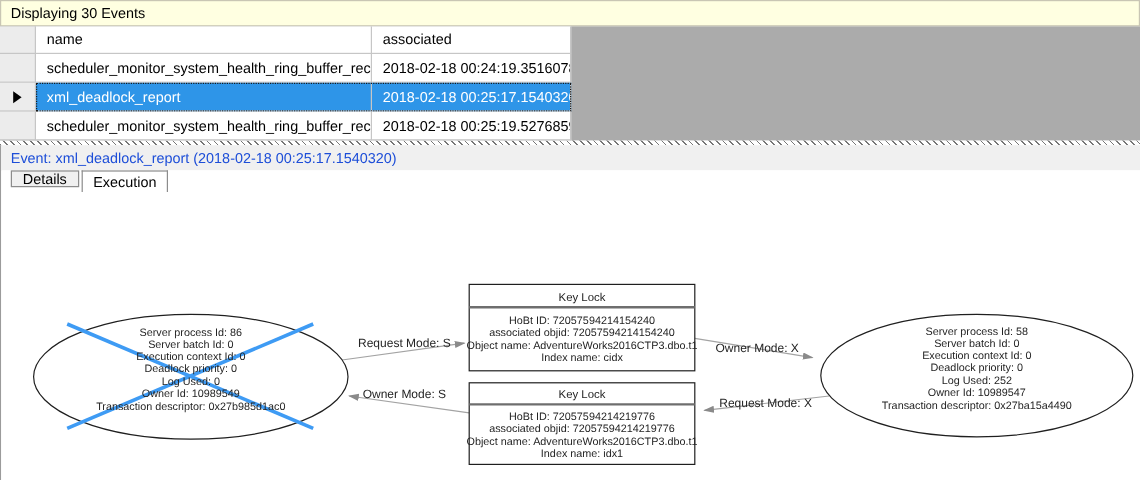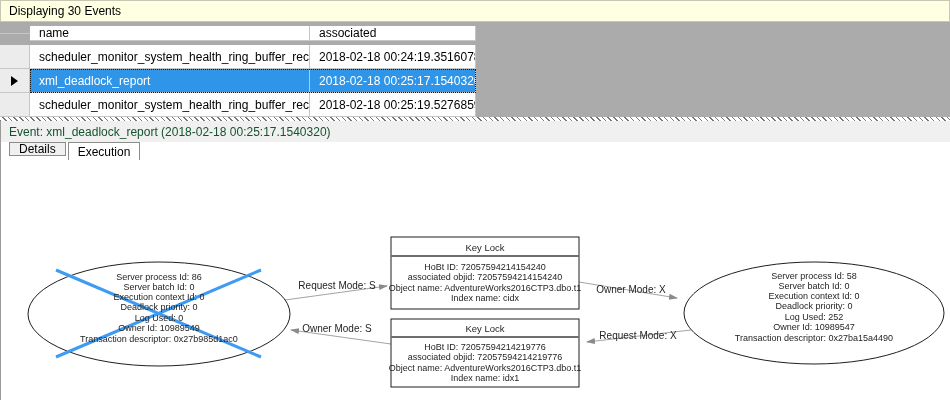--- a/index.html
+++ b/index.html
@@ -8,41 +8,41 @@
   .app { position:relative; width:950px; height:352px; background:#fff; }
 
   
   .info-bar { height:22px; background:#FFFFE1; border:1px solid #C9C6B4;
               display:flex; align-items:center; padding-left:8px;
               font-size:12px; color:#000; }
 
   
   .grid { height:95px; background:#ABABAB; position:relative; }
   .grid-row { display:flex; height:24px; background:transparent; }
-  .grid-row.header { height:23px;align-items:center; }
+  .grid-row.header { height:23px; }
   .cell { border-right:1px solid #C6C6C6; border-bottom:1px solid #C6C6C6;
           font-size:12px; color:#000; display:flex; align-items:center;
           padding-left:9px; background:#fff; white-space:nowrap; overflow:hidden; }
   .cell.sel { width:30px; background:#ECECEC; padding:0; justify-content:center; }
   .cell.c-name { width:280px; }
   .cell.c-ts { width:166px; }
   .row-data { display:flex; }
   .grid-row.selected .row-data { outline:1px dotted #1a1a1a; outline-offset:-1px; }
   .grid-row.selected .cell.c-name,
   .grid-row.selected .cell.c-ts { background:#2E95E8; color:#fff; }
   .tri { width:0; height:0; border-left:7px solid #000;
          border-top:5px solid transparent; border-bottom:5px solid transparent; }
 
   
   .splitter { height:4px; background:repeating-linear-gradient(45deg,#777 0 1px,#fff 1px 4px); }
 
   
   .lower { border-left:1px solid #9B9B9B; height:279px; }
   .event-bar { height:21px; background:#F0F0F0; display:flex; align-items:center;
-               padding-left:8px; font-size:12px; color:#14532d; }
+               padding-left:8px; font-size:12px; color:#1d4ed8; }
   .tabstrip { height:18px; background:#fff; display:flex; align-items:flex-start;
               padding-left:8px; position:relative; z-index:2; }
   .tab { font-size:12px; padding:0 9px; display:flex; align-items:center;
          border:1px solid #8C8C8C; height:14px; background:#F0F0F0; color:#000; }
   .tab.active { height:18px; background:#fff; border-bottom:none; margin-left:2px; }
   .content { position:relative; height:240px; background:#fff; }
   svg text { font-family:"Liberation Sans", sans-serif; fill:#242424; }
   .node-line { font-size:9px; }
   .box-title { font-size:9.5px; }
   .edge-label { font-size:10px; }

